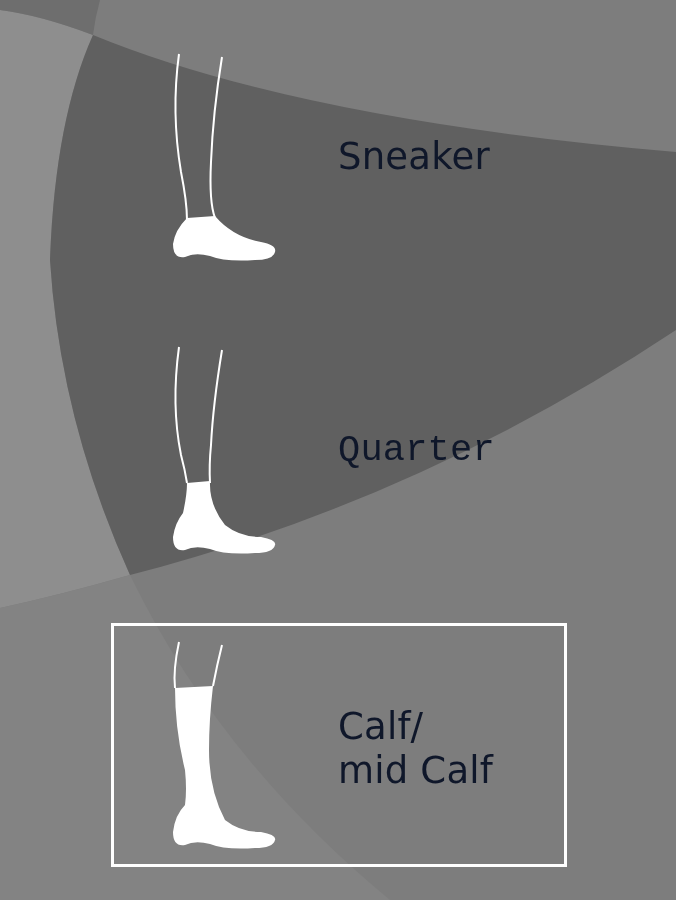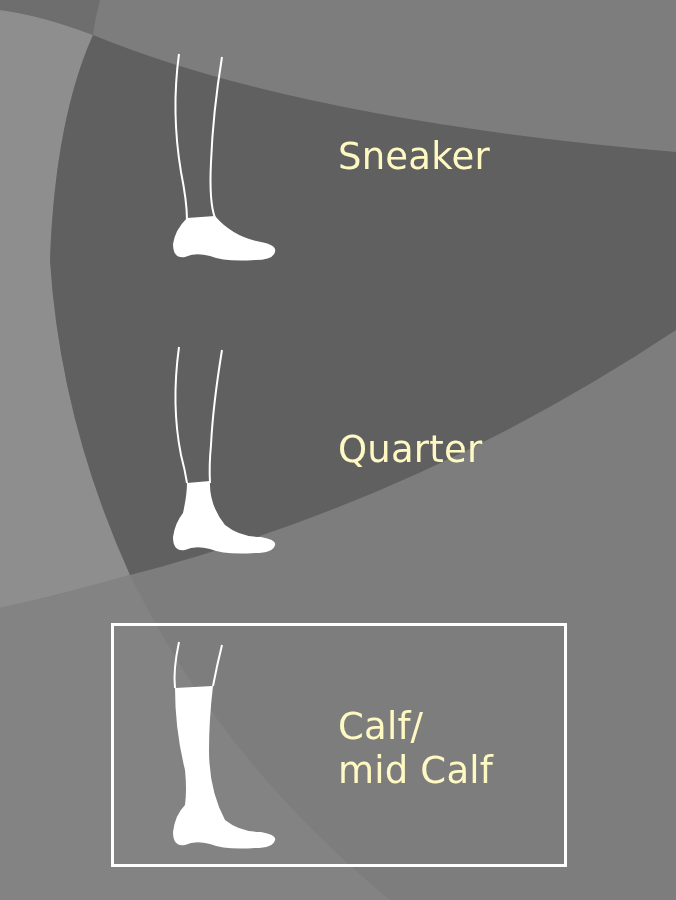--- a/index.html
+++ b/index.html
@@ -1,20 +1,20 @@
 <!DOCTYPE html>
 <html><head>
 <meta charset="utf-8">
 <style>
   html, body { margin: 0; padding: 0; }
   body { width: 676px; height: 900px; position: relative; overflow: hidden; background: #7d7d7d; font-family: "DejaVu Sans", sans-serif; }
   .bg { position: absolute; left: 0; top: 0; width: 676px; height: 900px; }
   .item { position: absolute; left: 0; width: 676px; }
   .leg { position: absolute; }
-  .label { position: absolute; color: #fef9c3; font-size: 37px; line-height: 44px; letter-spacing: 0.2px; }
+  .label { position: absolute; color: #0f172a; font-size: 37px; line-height: 44px; letter-spacing: 0.2px; }
   .frame { position: absolute; left: 111px; top: 623px; width: 450px; height: 238px; border: 3px solid #ffffff; box-sizing: content-box; }
 </style>
 </head>
 <body>
 
 <svg class="bg" viewBox="0 0 676 900" xmlns="http://www.w3.org/2000/svg">
 
   <path d="M0 0 L0 608 Q60 595 130 575 L130 575 Q60 420 50 260 Q55 120 93 35 Q40 15 0 10 Z" fill="#8e8e8e"></path>
 
   <path d="M93 35 Q300 120 676 152 L676 330 Q420 500 130 575 Q60 420 50 260 Q55 120 93 35 Z" fill="#606060"></path>
@@ -32,21 +32,21 @@
   </svg>
   <div class="label" style="left:338px; top:135px;">Sneaker</div>
 </div>
 
 <div class="item">
   <svg class="leg" style="left:165px; top:345px;" width="115" height="212" viewBox="0 0 115 212">
     <path d="M14 2 Q6 60 16 110 Q20 125 22 138" stroke="#fff" stroke-width="2" fill="none"></path>
     <path d="M57 5 Q48 60 46 100 Q44 120 45 138" stroke="#fff" stroke-width="2" fill="none"></path>
     <path d="M22 138 L45 136 Q44 160 60 180 Q75 192 96 192 Q112 195 110 200 Q108 208 90 208 Q60 210 45 204 Q30 200 20 205 Q8 207 8 192 Q10 178 18 168 Q22 150 22 138 Z" fill="#fff"></path>
   </svg>
-  <div class="label" style="left:338px; top:428px;">Quarter</div>
+  <div class="label" style="left:338px; top:428px;font-family:Liberation Mono, monospace;">Quarter</div>
 </div>
 
 <div class="frame"></div>
 <div class="item">
   <svg class="leg" style="left:165px; top:640px;" width="115" height="212" viewBox="0 0 115 212">
     <path d="M14 2 Q8 30 10 48" stroke="#fff" stroke-width="2" fill="none"></path>
     <path d="M57 5 Q52 25 48 46" stroke="#fff" stroke-width="2" fill="none"></path>
     <path d="M10 48 L48 46 Q44 80 44 110 Q44 150 60 180 Q75 192 96 192 Q112 195 110 200 Q108 208 90 208 Q60 210 45 204 Q30 200 20 205 Q8 207 8 192 Q10 175 20 165 Q22 150 20 130 Q10 90 10 48 Z" fill="#fff"></path>
   </svg>
   <div class="label" style="left:338px; top:705px;">Calf/</div>

